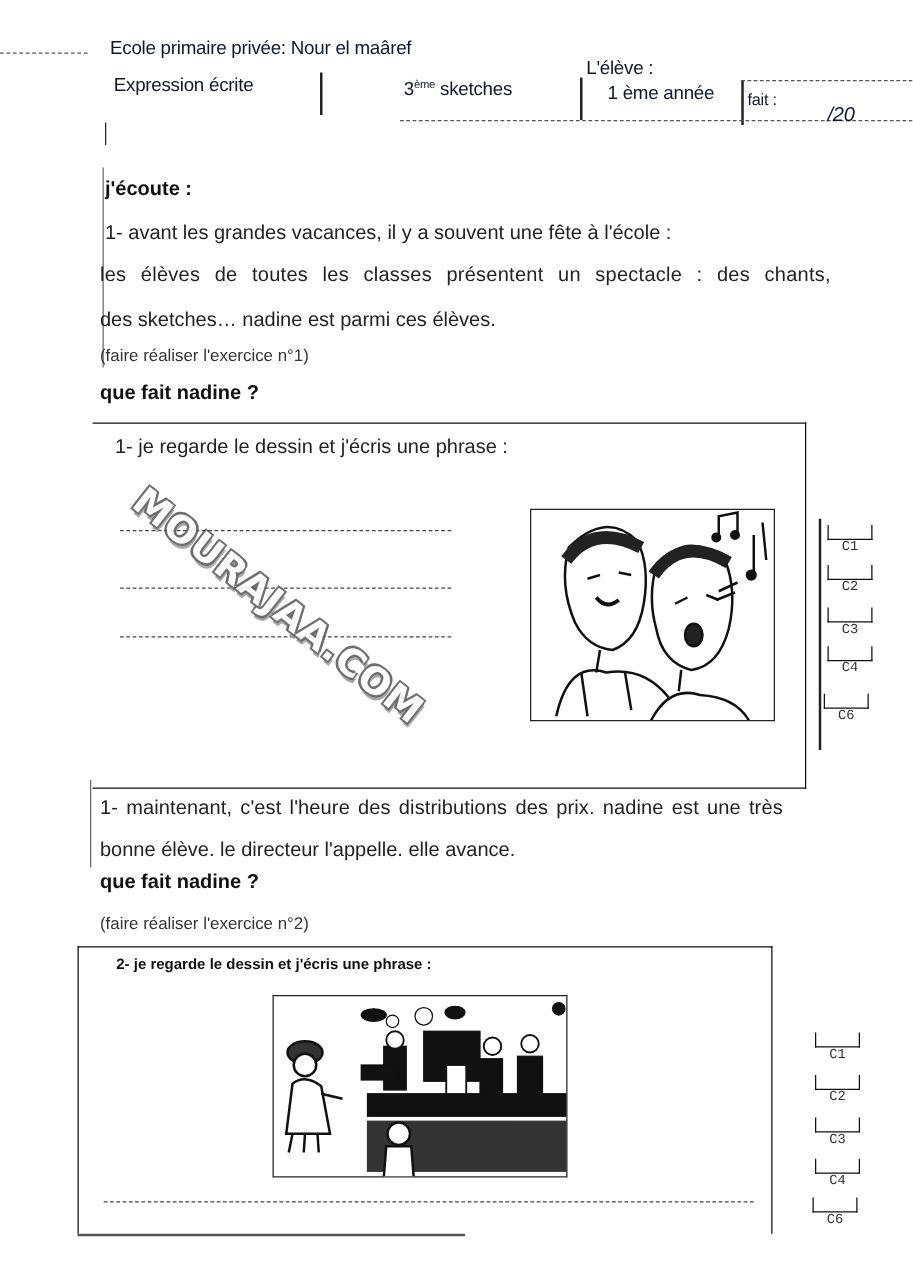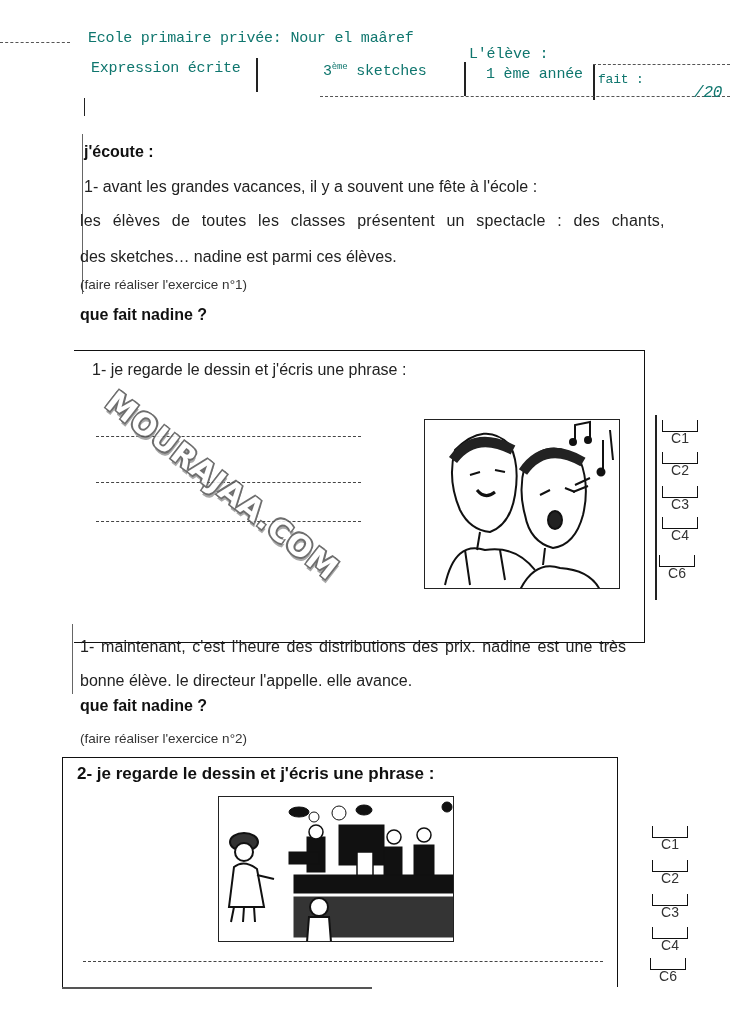--- a/index.html
+++ b/index.html
@@ -1,40 +1,40 @@
 <!DOCTYPE html>
 <html><head>
 <meta charset="utf-8">
 <style>
   * { box-sizing: border-box; margin: 0; padding: 0; }
   html, body { width: 730px; height: 1024px; background: #ffffff; overflow: hidden; }
   body { position: relative; font-family: "Liberation Sans", sans-serif; color: #1a1a1a; }
 
   .abs { position: absolute; }
-  .hand { font-family: Liberation Mono, monospace; font-size: 15px; color: #0f766e; letter-spacing: -0.2px; }
+  .hand { font-family: Liberation Sans, sans-serif; font-size: 15px; color: #0f172a; letter-spacing: -0.2px; }
   .txt { font-size: 16px; color: #222; white-space: nowrap; }
   .bold { font-weight: bold; color: #111; }
   .small { font-size: 13.5px; color: #333; }
 
   
   .vline { position: absolute; width: 1.5px; background: #222; }
   .hline { position: absolute; height: 1.5px; background: #222; }
   .dline { position: absolute; border-top: 1.5px dashed #555; height: 0; }
 
   sup { font-size: 9px; vertical-align: 6px; }
 
   .box { position: absolute; border: 1.5px solid #111; }
 
   .write-line { position: absolute; border-top: 1.5px dashed #444; height: 0; }
 
   .picture { position: absolute; border: 1.5px solid #222; background: #fff; overflow: hidden; }
 
   .crit { position: absolute; width: 40px; text-align: center; }
   .crit .bracket { width: 36px; height: 12px; border: 1.5px solid #111; border-top: none; margin: 0 auto; }
-  .crit .lbl { font-size: 14px; color: #333; line-height: 12px; }
+  .crit .lbl { font-size: 11px; color: #333; line-height: 12px; font-family: Liberation Mono, monospace; }
 
   .watermark {
     position: absolute; left: 110px; top: 380px;
     transform: rotate(38deg); transform-origin: left center;
     font-family: "DejaVu Sans", sans-serif; font-weight: bold; font-size: 30px;
     color: #fff; letter-spacing: 1px;
     text-shadow: -1.5px -1.5px 0 #555, 1.5px -1.5px 0 #555, -1.5px 1.5px 0 #555, 1.5px 1.5px 0 #555, 3px 3px 0 #999;
     opacity: 0.85; white-space: nowrap;
   }
 </style>
@@ -52,36 +52,36 @@
   <div class="abs hand" style="left:323px;top:62px;">
     <span>3</span><sup>ème</sup>
     <span>sketches</span>
   </div>
   <div class="vline" style="left:464px;top:62px;height:34px;"></div>
   <div class="abs hand" style="left:486px;top:66px;">1 ème année</div>
   <div class="vline" style="left:593px;top:64px;height:36px;"></div>
   <div class="dline" style="left:320px;top:96px;width:410px;"></div>
   <div class="dline" style="left:593px;top:64px;width:137px;"></div>
   <div class="abs hand" style="left:598px;top:72px;font-size:13px;">fait :</div>
-  <div class="abs hand" style="left:662px;top:84px;font-style:italic;font-size:16px;margin-left:32px;">/20</div>
+  <div class="abs hand" style="left:662px;top:84px;font-style:italic;font-size:16px;">/20</div>
 
   <div class="vline" style="left:84px;top:98px;height:18px;width:1px;"></div>
 </div>
 
 <div>
   <div class="vline" style="left:82px;top:134px;height:160px;width:1px;background:#666;"></div>
   <div class="abs txt bold" style="left:84px;top:143px;">j'écoute :</div>
   <div class="abs txt" style="left:84px;top:178px;">1- avant les grandes vacances, il y a souvent une fête à l'école :</div>
   <div class="abs txt" style="left:80px;top:212px;word-spacing:7px;letter-spacing:0.2px;">les élèves de toutes les classes présentent un spectacle : des chants,</div>
   <div class="abs txt" style="left:80px;top:248px;">des sketches… nadine est parmi ces élèves.</div>
   <div class="abs txt small" style="left:80px;top:277px;">(faire réaliser l'exercice n°1)</div>
   <div class="abs txt bold" style="left:80px;top:306px;">que fait nadine ?</div>
 </div>
 
-<div class="box" style="left:74px;top:350px;width:571px;height:293px;border-left:none;">
+<div class="box" style="left:74px;top:338px;width:571px;height:293px;border-left:none;">
   <div class="abs txt" style="left:18px;top:10px;font-size:16px;">1- je regarde le dessin et j'écris une phrase :</div>
 
   <div class="write-line" style="left:22px;top:85px;width:265px;"></div>
   <div class="write-line" style="left:22px;top:131px;width:265px;"></div>
   <div class="write-line" style="left:22px;top:170px;width:265px;"></div>
 
   <div class="picture" style="left:350px;top:68px;width:196px;height:170px;">
     <svg width="196" height="170" viewBox="0 0 196 170">
       <g fill="none" stroke="#111" stroke-width="2">
 
@@ -135,21 +135,21 @@
 
 <div>
   <div class="vline" style="left:72px;top:624px;height:70px;width:1px;background:#666;"></div>
   <div class="abs txt" style="left:80px;top:638px;letter-spacing:0.1px;word-spacing:2px;">1- maintenant, c'est l'heure des distributions des prix. nadine est une très</div>
   <div class="abs txt" style="left:80px;top:672px;">bonne élève. le directeur l'appelle. elle avance.</div>
   <div class="abs txt bold" style="left:80px;top:697px;">que fait nadine ?</div>
   <div class="abs txt small" style="left:80px;top:731px;">(faire réaliser l'exercice n°2)</div>
 </div>
 
 <div class="box" style="left:62px;top:757px;width:556px;height:230px;border-bottom:none;">
-  <div class="abs txt bold" style="left:14px;top:6px;font-size:17px;font-weight:bold;">2- je regarde le dessin et j'écris une phrase :</div>
+  <div class="abs txt bold" style="left:30px;top:6px;font-size:12px;font-weight:bold;">2- je regarde le dessin et j'écris une phrase :</div>
 
   <div class="picture" style="left:155px;top:38px;width:236px;height:146px;">
     <svg width="236" height="146" viewBox="0 0 236 146">
       <g fill="#111" stroke="#111">
 
         <ellipse cx="80" cy="15" rx="10" ry="5"></ellipse>
         <circle cx="95" cy="20" r="5" fill="none"></circle>
         <circle cx="120" cy="16" r="7" fill="none"></circle>
         <ellipse cx="145" cy="13" rx="8" ry="5"></ellipse>
         <circle cx="228" cy="10" r="5"></circle>

